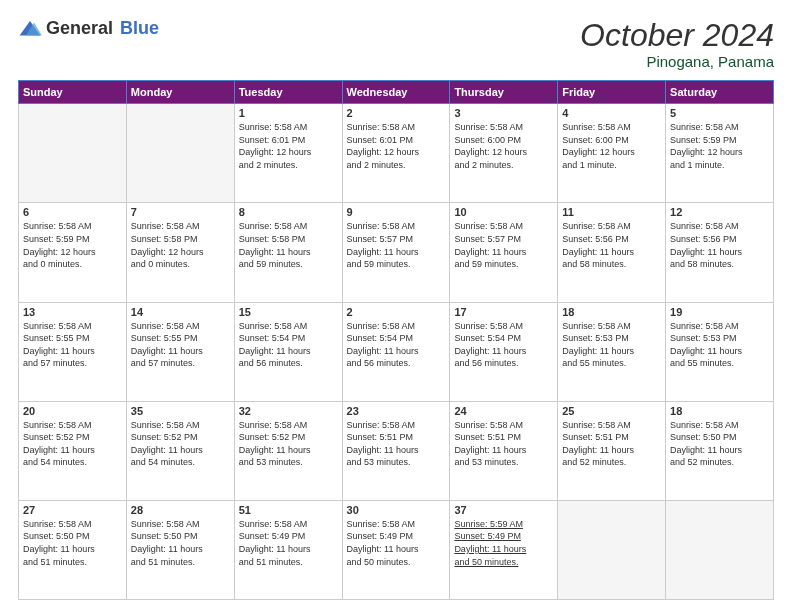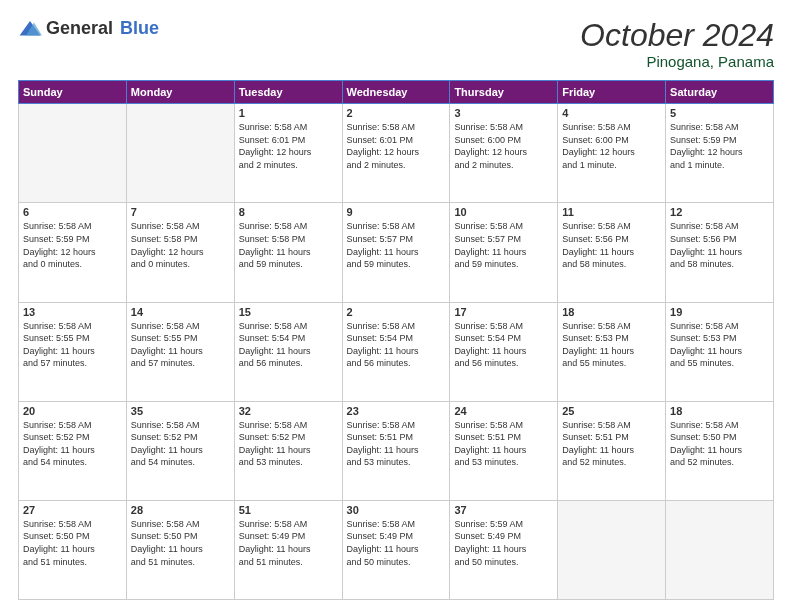--- a/index.html
+++ b/index.html
@@ -338,21 +338,21 @@
           </td>
           <td>
             <span class="day-number">30</span>
             <div class="day-info" style="white-space: pre-line;">Sunrise: 5:58 AM
 Sunset: 5:49 PM
 Daylight: 11 hours
 and 50 minutes.</div>
           </td>
           <td>
             <span class="day-number">37</span>
-            <div class="day-info" style="white-space: pre-line;">Sunrise: 5:59 AM
+            <div class="day-info" style="white-space: pre-line; text-decoration: underline;">Sunrise: 5:59 AM
 Sunset: 5:49 PM
 Daylight: 11 hours
 and 50 minutes.</div>
           </td>
           <td class="empty"></td>
           <td class="empty"></td>
         </tr>
       </tbody>
   </table>
 </div>

